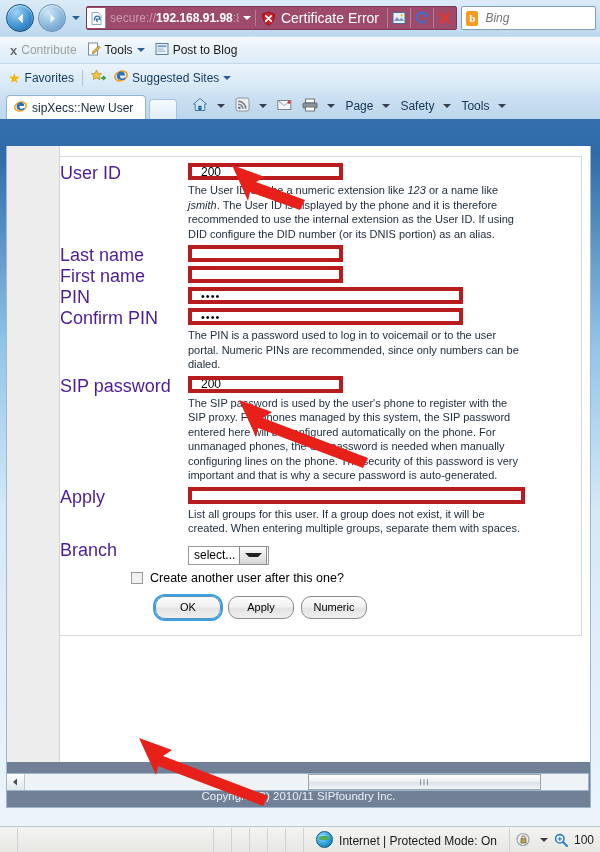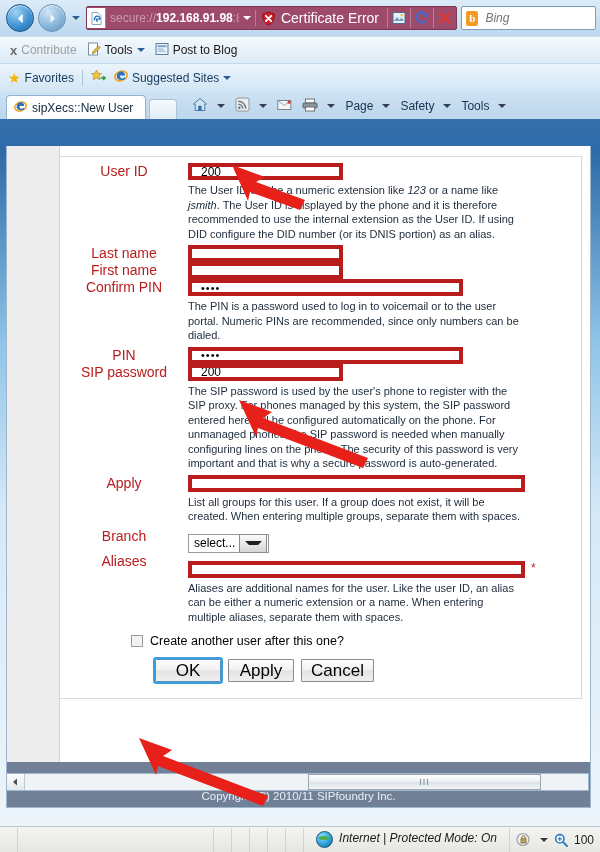--- a/index.html
+++ b/index.html
@@ -96,22 +96,22 @@
     border:1px solid #9fb7cc;border-top:none;overflow:hidden;}
   .page-inner{position:relative;width:100%;height:100%;background:#fff;}
   .leftpane{position:absolute;left:0;top:0;width:52px;height:616px;background:#ededed;
     border-right:1px solid #d3d3d3;}
   .form-wrap{position:absolute;left:53px;top:0;right:0;bottom:0;background:#fff;}
   .formbox{margin:10px 8px 0 0;border:1px solid #d9d9d9;border-left:none;background:#fff;
     padding:6px 10px 10px 0;}
 
   table.frm{border-collapse:collapse;width:100%;}
   table.frm td{vertical-align:top;padding:0;}
-  td.lbl{width:128px;padding:6px 0 0 18px;font-size:14px;color:#b91c1c;white-space:nowrap;
-    font-family:"Liberation Sans",sans-serif;text-align:center;}
+  td.lbl{width:128px;padding:6px 0 0 18px;font-size:18px;color:#4c1d95;white-space:nowrap;
+    font-family:"Liberation Sans",sans-serif;}
   td.fld{padding:4px 0 0 0;}
   .help{font-size:11px;color:#1c2a3a;line-height:14.5px;padding:3px 18px 4px 0;max-width:335px;}
   .help i{font-style:italic;}
   .ti{height:17px;border:4px solid #b91c1c;background:#fff;box-sizing:border-box;
     font-size:12px;padding:1px 9px;font-family:"Liberation Sans",sans-serif;color:#000;
     outline:none;}
   .ti.w155{width:155px;}
   .ti.w275{width:275px;}
   .ti.w337{width:337px;}
   .dots{letter-spacing:1px;font-size:11px;}
@@ -121,22 +121,22 @@
   .sel .arrowbox{width:17px;height:17px;margin:0 1px 0 0;
     background:linear-gradient(to bottom,#fbfbfb,#d6d6d6);border:1px solid #8c8c8c;
     display:flex;align-items:center;justify-content:center;}
   .req{color:#cc2222;font-size:12px;margin-left:6px;vertical-align:top;}
   .cbrow{display:flex;align-items:center;gap:7px;padding:6px 0 0 71px;}
   .cb{width:12px;height:12px;border:1px solid #9a9a9a;background:#f1f1f1;box-sizing:border-box;}
   .cbtxt{font-size:12.5px;color:#000;}
   .btnrow{display:flex;align-items:center;gap:7px;padding:11px 0 6px 95px;}
   .btn{min-width:46px;height:21px;padding:0 9px;border:1px solid #8a8a8a;
     background:linear-gradient(to bottom,#fdfdfd 0%,#f1f1f1 48%,#e3e3e3 52%,#efefef 100%);
-    font-size:17px;color:#000;display:flex;align-items:center;justify-content:center;
-    font-family:"Liberation Sans",sans-serif;border-radius:1px;}
+    font-size:11px;color:#000;display:flex;align-items:center;justify-content:center;
+    font-family:"Liberation Sans",sans-serif;border-radius:10px;}
   .btn.focus{outline:2px solid #3aa0e0;outline-offset:0px;border-color:#5a8fb8;}
 
   .footer{position:absolute;left:0;bottom:0;width:100%;height:45px;background:#718096;
     color:#e8eef6;text-align:center;padding-top:7px;box-sizing:border-box;}
   .footer div{font-size:11.5px;line-height:18px;}
 
   
   .hscroll{position:absolute;left:6px;top:773px;width:583px;height:18px;
     background:#eef2f5;border:1px solid #9fb7cc;box-sizing:border-box;display:flex;align-items:center;}
   .hs-btn{width:17px;height:16px;display:flex;align-items:center;justify-content:center;
@@ -145,22 +145,22 @@
   .hs-thumb{position:absolute;left:283px;top:0;width:233px;height:16px;
     background:linear-gradient(to bottom,#fdfdfd 0%,#eceff2 50%,#dbe1e7 51%,#f3f5f7 100%);
     border:1px solid #9aa7b3;box-sizing:border-box;display:flex;align-items:center;justify-content:center;}
   .grip{font-size:9px;color:#7a8794;letter-spacing:1px;}
 
   
   .statusbar{position:absolute;left:0;bottom:0;width:100%;height:25px;
     background:linear-gradient(to bottom,#f4f4f2,#e6e6e2);
     border-top:1px solid #b9c4cd;display:flex;align-items:center;}
   .sb-cell{height:24px;border-right:1px solid #cdd3d8;}
-  .sb-zone{flex:0 0 auto;display:flex;align-items:flex-start;gap:6px;padding:0 12px;font-size:12px;color:#1b1b1b;
-    white-space:nowrap;font-style:italic;}
+  .sb-zone{flex:0 0 auto;display:flex;align-items:flex-end;gap:6px;padding:0 12px;font-size:12px;color:#1b1b1b;
+    white-space:nowrap;}
   .globe{width:15px;height:15px;border-radius:50%;
     background:radial-gradient(circle at 35% 30%,#8fe0ff 0%,#2f9fd6 55%,#17678f 100%);
     border:1px solid #15597d;position:relative;overflow:hidden;}
   .globe:after{content:"";position:absolute;left:2px;top:4px;width:10px;height:4px;
     background:#4fae55;border-radius:40%;}
   .sb-spacer{flex:1;border-right:1px solid #cdd3d8;height:24px;}
   .sb-right{display:flex;align-items:center;gap:6px;padding:0 6px;}
   .lockico{width:18px;height:16px;display:flex;align-items:center;justify-content:center;}
   .zoomico{width:14px;height:14px;}
   .zoomtxt{font-size:12px;color:#1b1b1b;}
@@ -378,29 +378,29 @@
             </tr>
             <tr>
               <td class="lbl">Last name</td>
               <td class="fld"><input class="ti w155" value="" style=""></td>
             </tr>
             <tr>
               <td class="lbl">First name</td>
               <td class="fld"><input class="ti w155" value="" style=""></td>
             </tr>
             <tr>
+              <td class="lbl">PIN</td>
+              <td class="fld"><input class="ti w275 dots" value="••••" style=""></td>
+            </tr>
+            <tr>
               <td class="lbl">Confirm PIN</td>
               <td class="fld">
                 <input class="ti w275 dots" value="••••" style="">
                 <div class="help">The PIN is a password used to log in to voicemail or to the user portal. Numeric PINs are recommended, since only numbers can be dialed.</div>
               </td>
-            </tr>
-            <tr>
-              <td class="lbl">PIN</td>
-              <td class="fld"><input class="ti w275 dots" value="••••" style=""></td>
             </tr>
             <tr>
               <td class="lbl">SIP password</td>
               <td class="fld">
                 <input class="ti w155" value="200" style="">
                 <div class="help">The SIP password is used by the user's phone to register with the SIP proxy. For phones managed by this system, the SIP password entered here will be configured automatically on the phone. For unmanaged phones, the SIP password is needed when manually configuring lines on the phone. The security of this password is very important and that is why a secure password is auto-generated.</div>
               </td>
             </tr>
             <tr>
               <td class="lbl">Apply</td>
@@ -413,39 +413,32 @@
               <td class="lbl">Branch</td>
               <td class="fld" style="padding-top:6px;">
                 <span class="sel">
                   <span>select...</span>
                   <span class="arrowbox">
                         <span class="caret" style="border-top-color:#202020;"></span>
                       </span>
                 </span>
               </td>
             </tr>
-            <tr>
-              <td class="lbl">Aliases</td>
-              <td class="fld" style="padding-top:8px;">
-                <input class="ti w337" value="" style=""><span class="req">*</span>
-                <div class="help">Aliases are additional names for the user. Like the user ID, an alias can be either a numeric extension or a name. When entering multiple aliases, separate them with spaces.</div>
-              </td>
-            </tr>
           </tbody>
             </table>
 
           <div class="cbrow">
             <span class="cb"></span>
             <span class="cbtxt">Create another user after this one?</span>
           </div>
 
           <div class="btnrow">
             <div class="btn focus">OK</div>
             <div class="btn">Apply</div>
-            <div class="btn">Cancel</div>
+            <div class="btn">Numeric</div>
           </div>
         </div>
       </div>
 
       <div class="footer">
         <div>sipXecs (4.4.0- 2011-04-19EDT11:43:17 domU-12-31-39-0E-C9-92)</div>
         <div>Copyright (C) 2010/11 SIPfoundry Inc.</div>
       </div>
     </div>
   </div>

